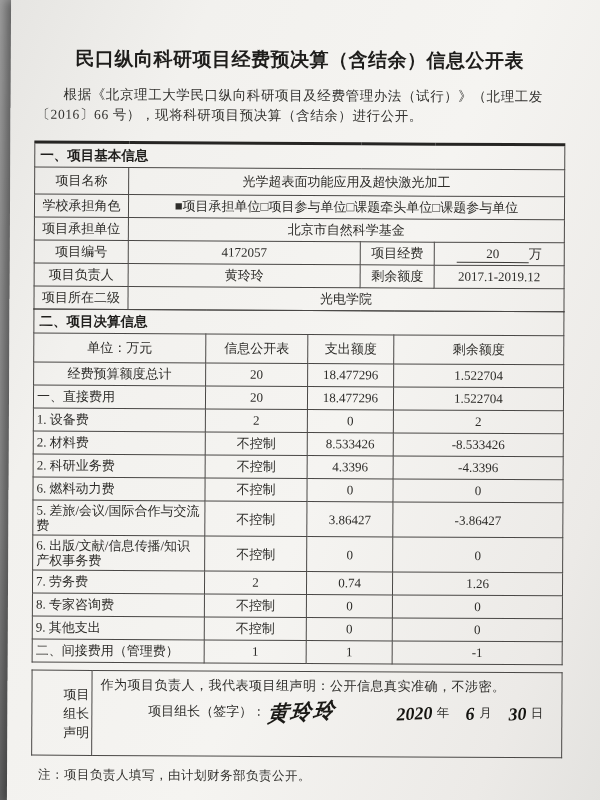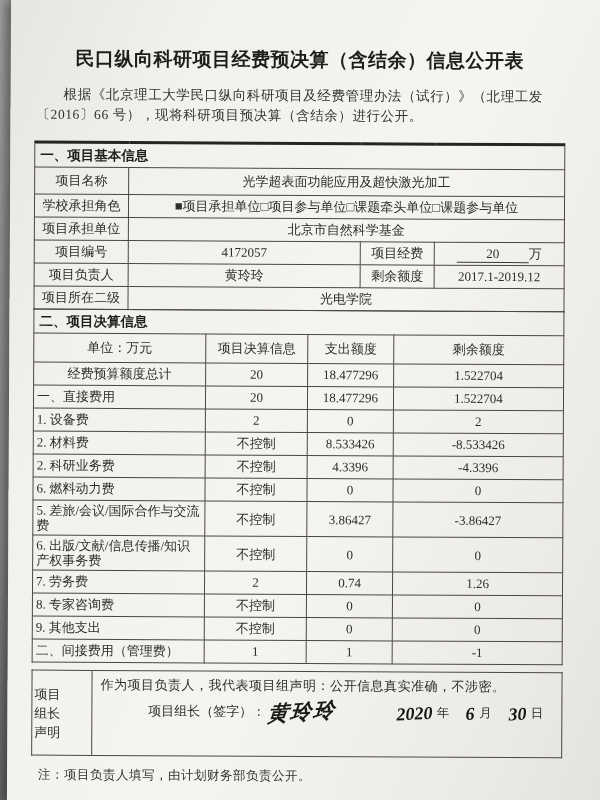--- a/index.html
+++ b/index.html
@@ -47,21 +47,21 @@
   .row-l td:first-child{text-align:left;padding-left:3px;}
   .num{text-align:center;}
   .tall td{height:32px;line-height:15px;}
   .uline{
     display:inline-block;min-width:64px;text-align:center;
     border-bottom:1px solid #3a3936;padding:0 4px;
   }
   .t-decl{margin-top:7px;}
   .t-decl td{font-size:13px;}
   .decl-label{
-    text-align:left;font-size:12.5px;line-height:19px;padding:4px 2px;
+    text-align:right;font-size:12.5px;line-height:19px;padding:4px 2px;
   }
   .decl-cell{height:74px;padding:6px 8px 4px 8px;vertical-align:top;}
   .decl-statement{letter-spacing:0.5px;margin-bottom:10px;}
   .sign-line{display:flex;align-items:flex-end;padding-left:48px;}
   .signature{
     display:inline-block;font-size:21px;font-weight:bold;font-style:italic;
     color:#1b1a17;transform:rotate(-4deg) skewX(-10deg);
     letter-spacing:2px;margin:-4px 6px 0 2px;
   }
   .hand{
@@ -130,21 +130,21 @@
           <col style="width:102px">
           <col style="width:86px">
           <col style="width:170px">
         </colgroup>
       <tbody>
           <tr class="sec-hdr">
         <td colspan="4">二、项目决算信息</td>
       </tr>
       <tr class="hdr-row">
         <td>单位：万元</td>
-        <td>项目决算信息</td>
+        <td>信息公开表</td>
         <td>支出额度</td>
         <td>剩余额度</td>
       </tr>
       <tr class="r-std row-c">
         <td>经费预算额度总计</td>
         <td class="num">20</td>
         <td class="num">18.477296</td>
         <td class="num">1.522704</td>
       </tr>
       <tr class="r-std row-l">

